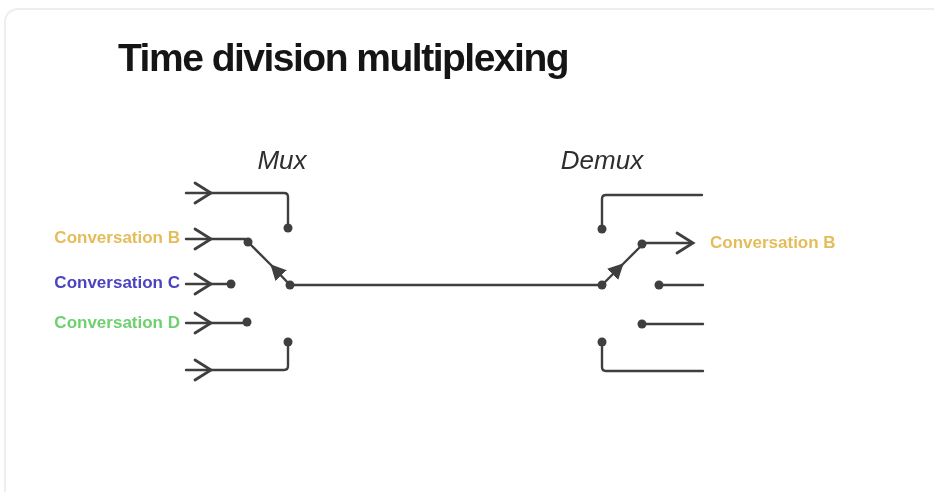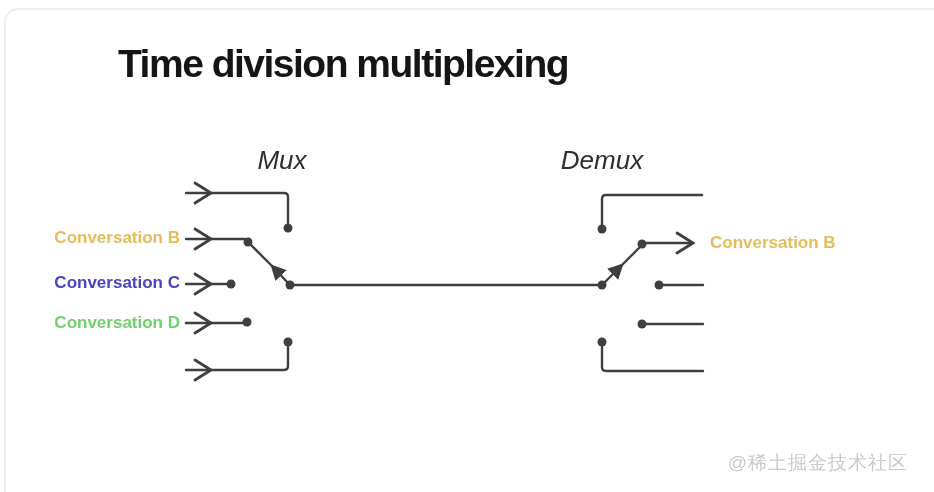--- a/index.html
+++ b/index.html
@@ -6,21 +6,21 @@
   .screen{
     position:relative;width:934px;height:492px;background:#ffffff;overflow:hidden;
     font-family:"Liberation Sans",sans-serif;
   }
   .card-edge{
     position:absolute;top:8px;left:4px;right:-4px;bottom:-4px;
     border-top:2px solid #eceef2;border-left:2px solid #eceef2;
     border-top-left-radius:14px;pointer-events:none;
   }
   .title{
-    position:absolute;left:118px;top:42px;width:560px;
+    position:absolute;left:118px;top:36px;width:560px;
     font-size:39px;font-weight:700;letter-spacing:-1.5px;line-height:44px;
   }
   .device-label{
     position:absolute;top:144px;width:120px;text-align:center;
     font-size:26px;font-style:italic;font-weight:500;line-height:32px;
   }
   .device-label.mux{left:222px;}
   .device-label.demux{left:542px;}
   .conv-label{
     position:absolute;left:28px;width:152px;height:22px;line-height:22px;
@@ -51,21 +51,20 @@
   <div class="device-label mux" style="color: rgb(46, 46, 46);">Mux</div>
 
   <div class="device-label demux" style="color: rgb(46, 46, 46);">Demux</div>
 
   <div class="conv-label conv-b" style="color: rgb(228, 189, 90);">Conversation B</div>
   <div class="conv-label conv-c" style="color: rgb(75, 68, 192);">Conversation C</div>
   <div class="conv-label conv-d" style="color: rgb(110, 208, 110);">Conversation D</div>
 
   <div class="out-label" style="color: rgb(228, 189, 90);">Conversation B</div>
 
-  <div class="watermark" style="color: rgb(201, 201, 201);">@稀土掘金技术社区</div>
 
   <svg class="diagram" width="934" height="492" viewBox="0 0 934 492" fill="none" stroke="currentColor" stroke-width="2.4" stroke-linecap="round" style="color: rgb(63, 63, 63);">
     <defs>
       <marker id="arrowhead" viewBox="0 0 10 10" refX="8.5" refY="5" markerWidth="6.5" markerHeight="6.5" orient="auto">
         <path d="M0,0 L10,5 L0,10 z" fill="currentColor" stroke="none"></path>
       </marker>
     </defs>
 
     <g>
 

